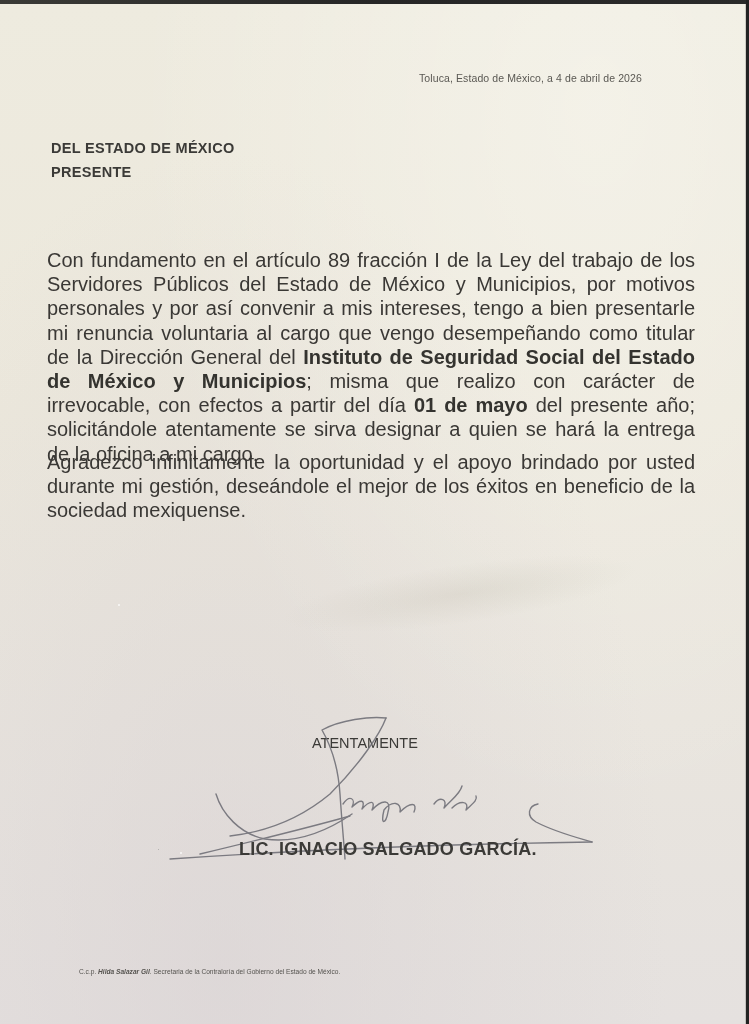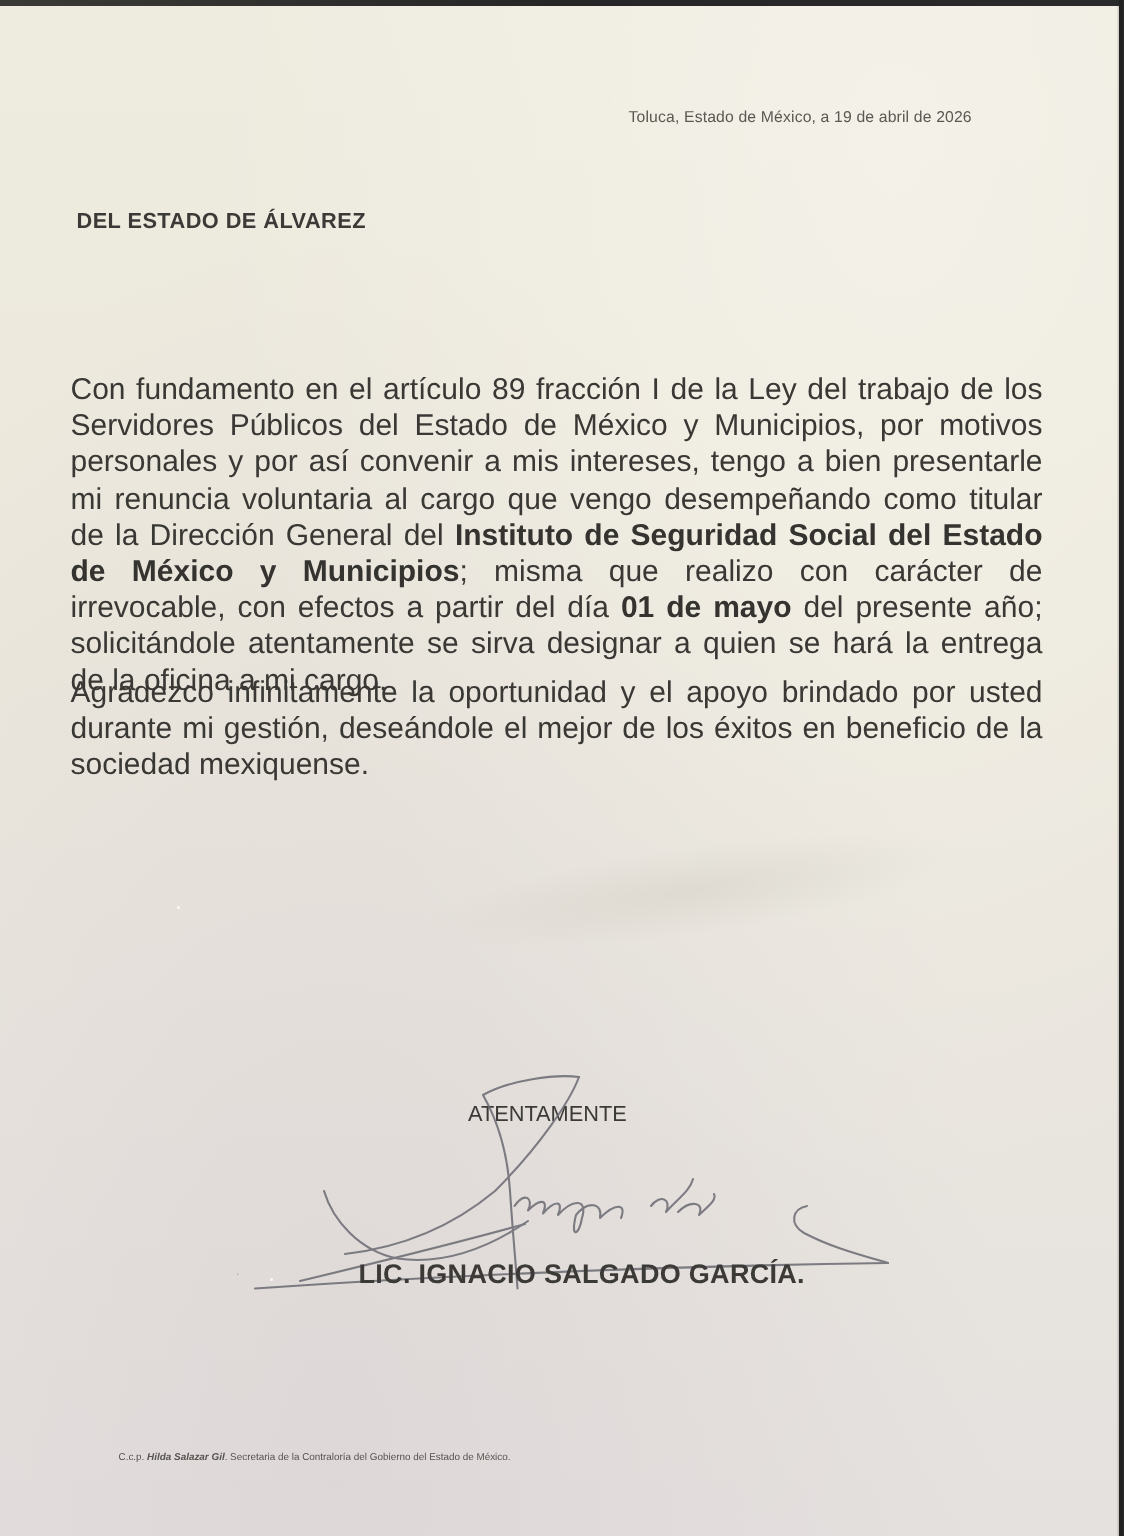--- a/index.html
+++ b/index.html
@@ -132,24 +132,25 @@
   }
 </style>
 </head>
 <body>
 
 <div class="photo">
   <div class="top-edge"></div>
   <div class="paper">
     <div class="ghost"></div>
 
-    <div class="text date">Toluca, Estado de México, a 19 de abril de 2026</div>
+    <div class="text date">Toluca, Estado de México, a 4 de abril de 2026</div>
 
     <div class="text addressee">
-      <div>DEL ESTADO DE ÁLVAREZ</div>
+      <div>DEL ESTADO DE MÉXICO</div>
+      <div>PRESENTE</div>
     </div>
 
     <div class="text body-p p1"><span>Con fundamento en el artículo 89 fracción I de la Ley del trabajo de los Servidores Públicos del Estado de México y Municipios, por motivos personales y por así convenir a mis intereses, tengo a bien presentarle mi renuncia voluntaria al cargo que vengo desempeñando como titular de la Dirección General del </span><b>Instituto de Seguridad Social del Estado de México y Municipios</b><span>; misma que realizo con carácter de irrevocable, con efectos a partir del día </span><b>01 de mayo</b><span> del presente año; solicitándole atentamente se sirva designar a quien se hará la entrega de la oficina a mi cargo.</span></div>
 
     <div class="text body-p p2">Agradezco infinitamente la oportunidad y el apoyo brindado por usted durante mi gestión, deseándole el mejor de los éxitos en beneficio de la sociedad mexiquense.</div>
 
     <div class="text closing">ATENTAMENTE</div>
 
     <svg class="sig" viewBox="0 0 749 1024" xmlns="http://www.w3.org/2000/svg">
       <g fill="none" stroke="#6a6a72" stroke-width="1.4" stroke-linecap="round" stroke-linejoin="round" opacity="0.85">

